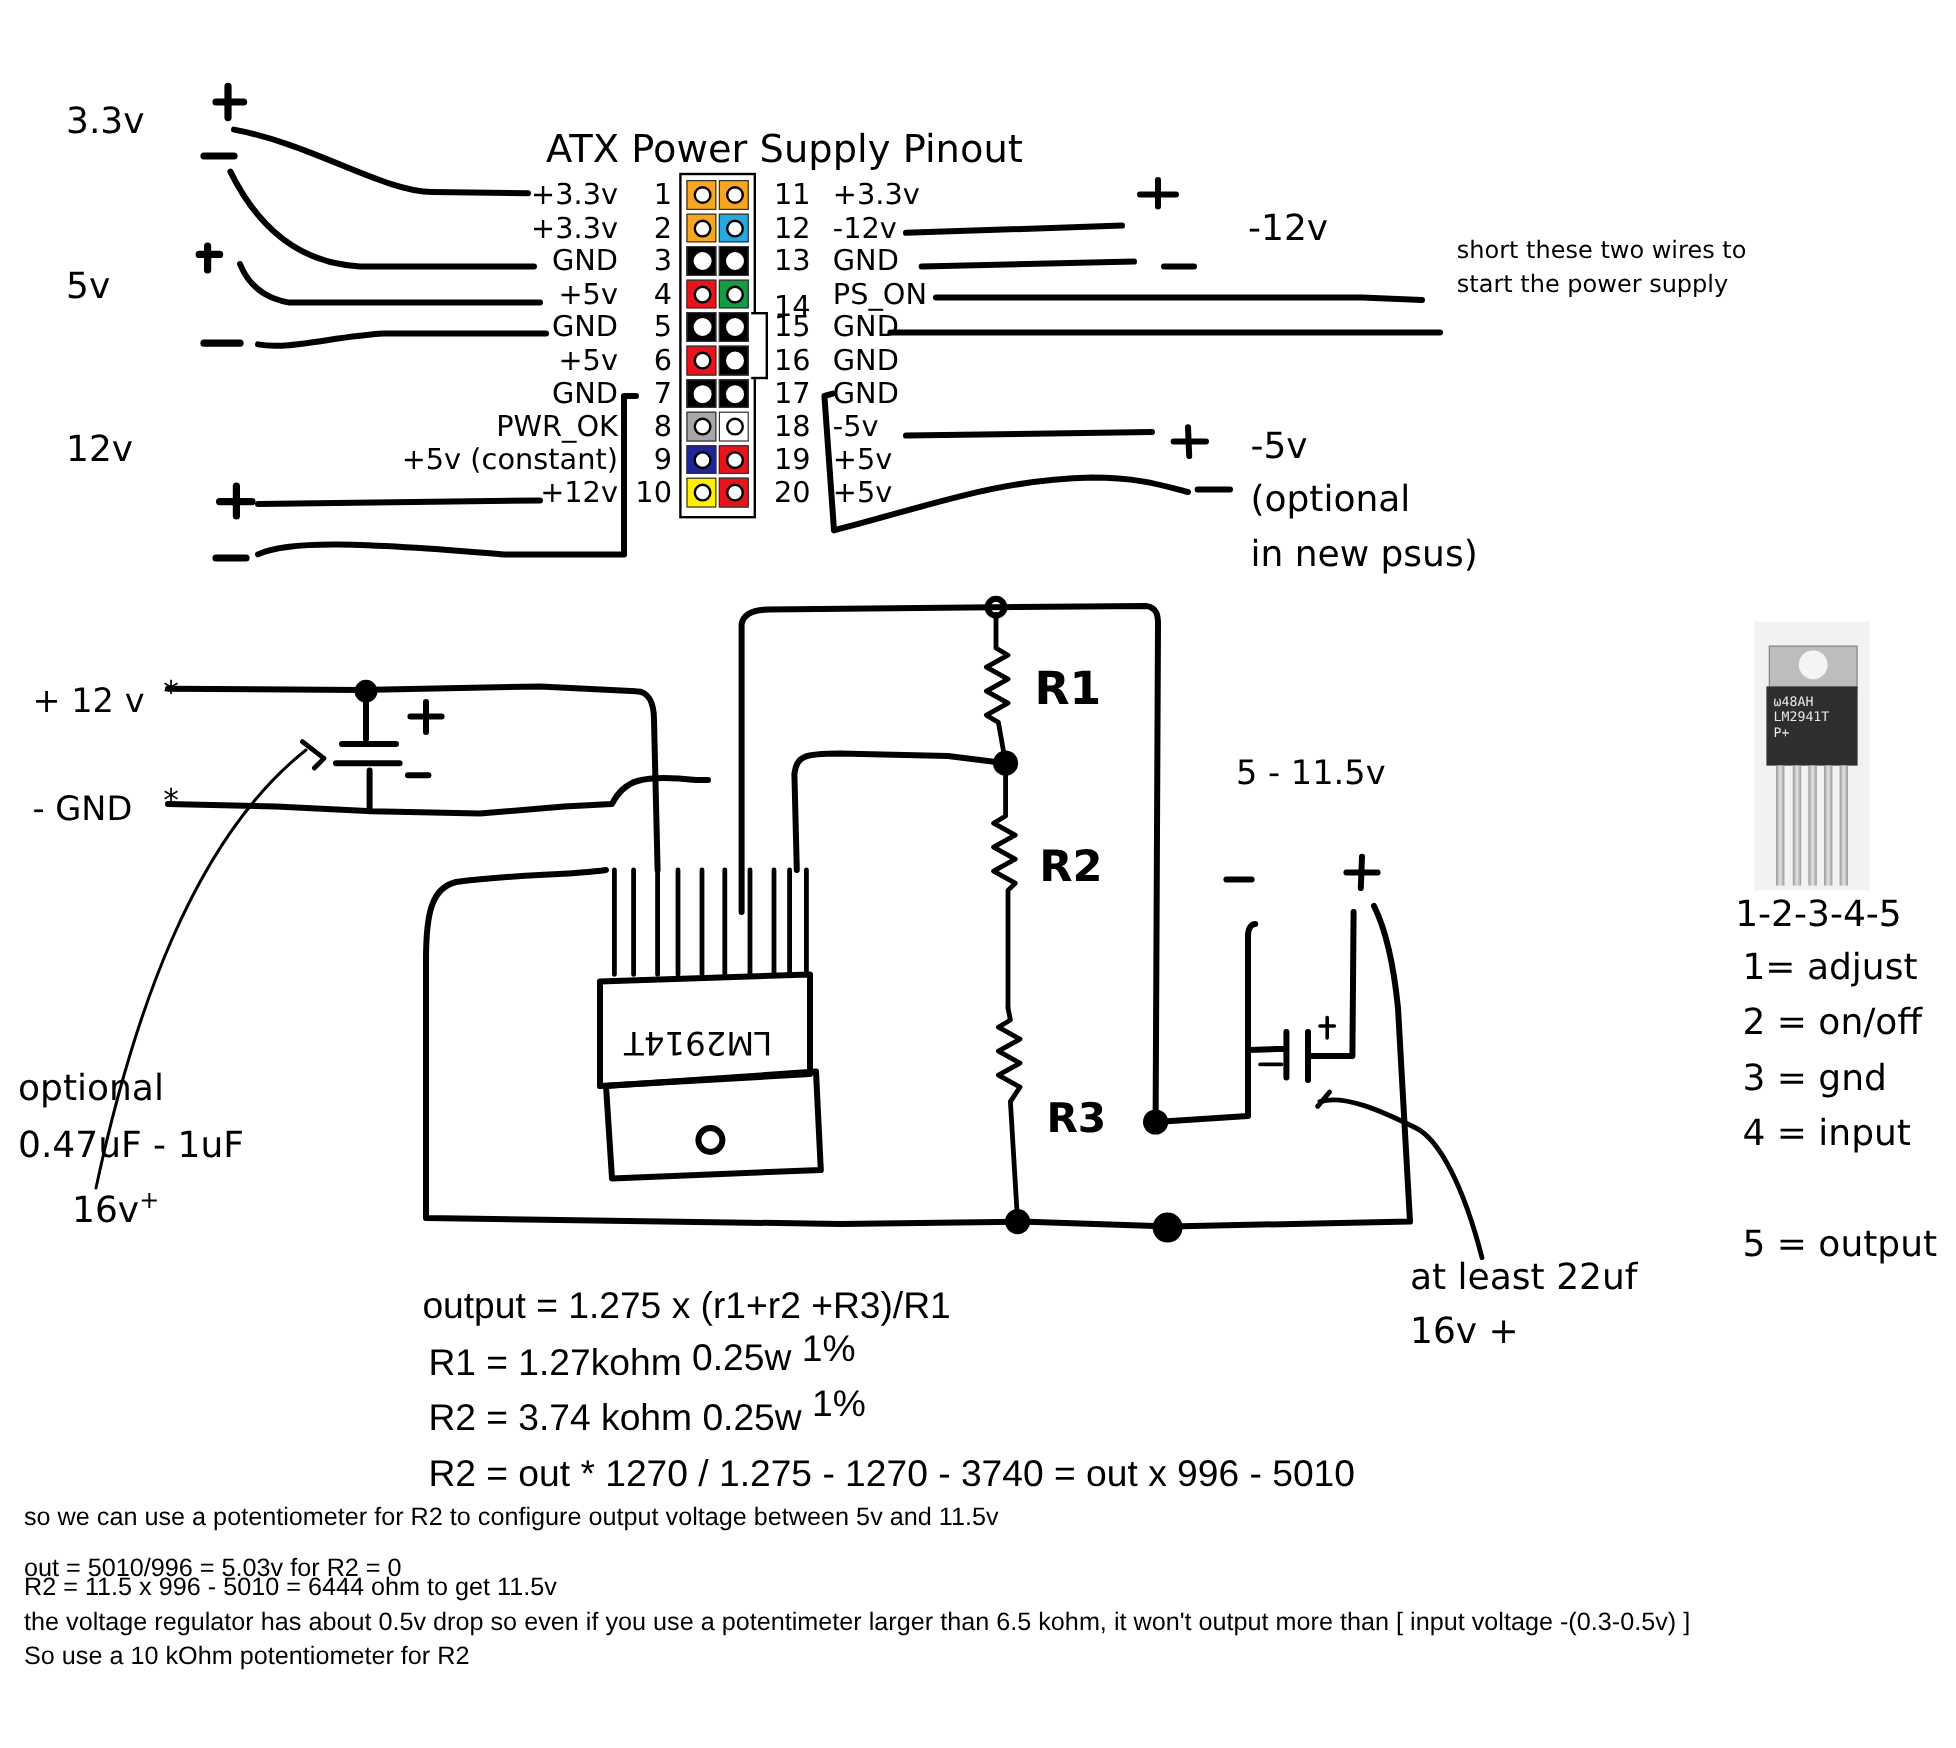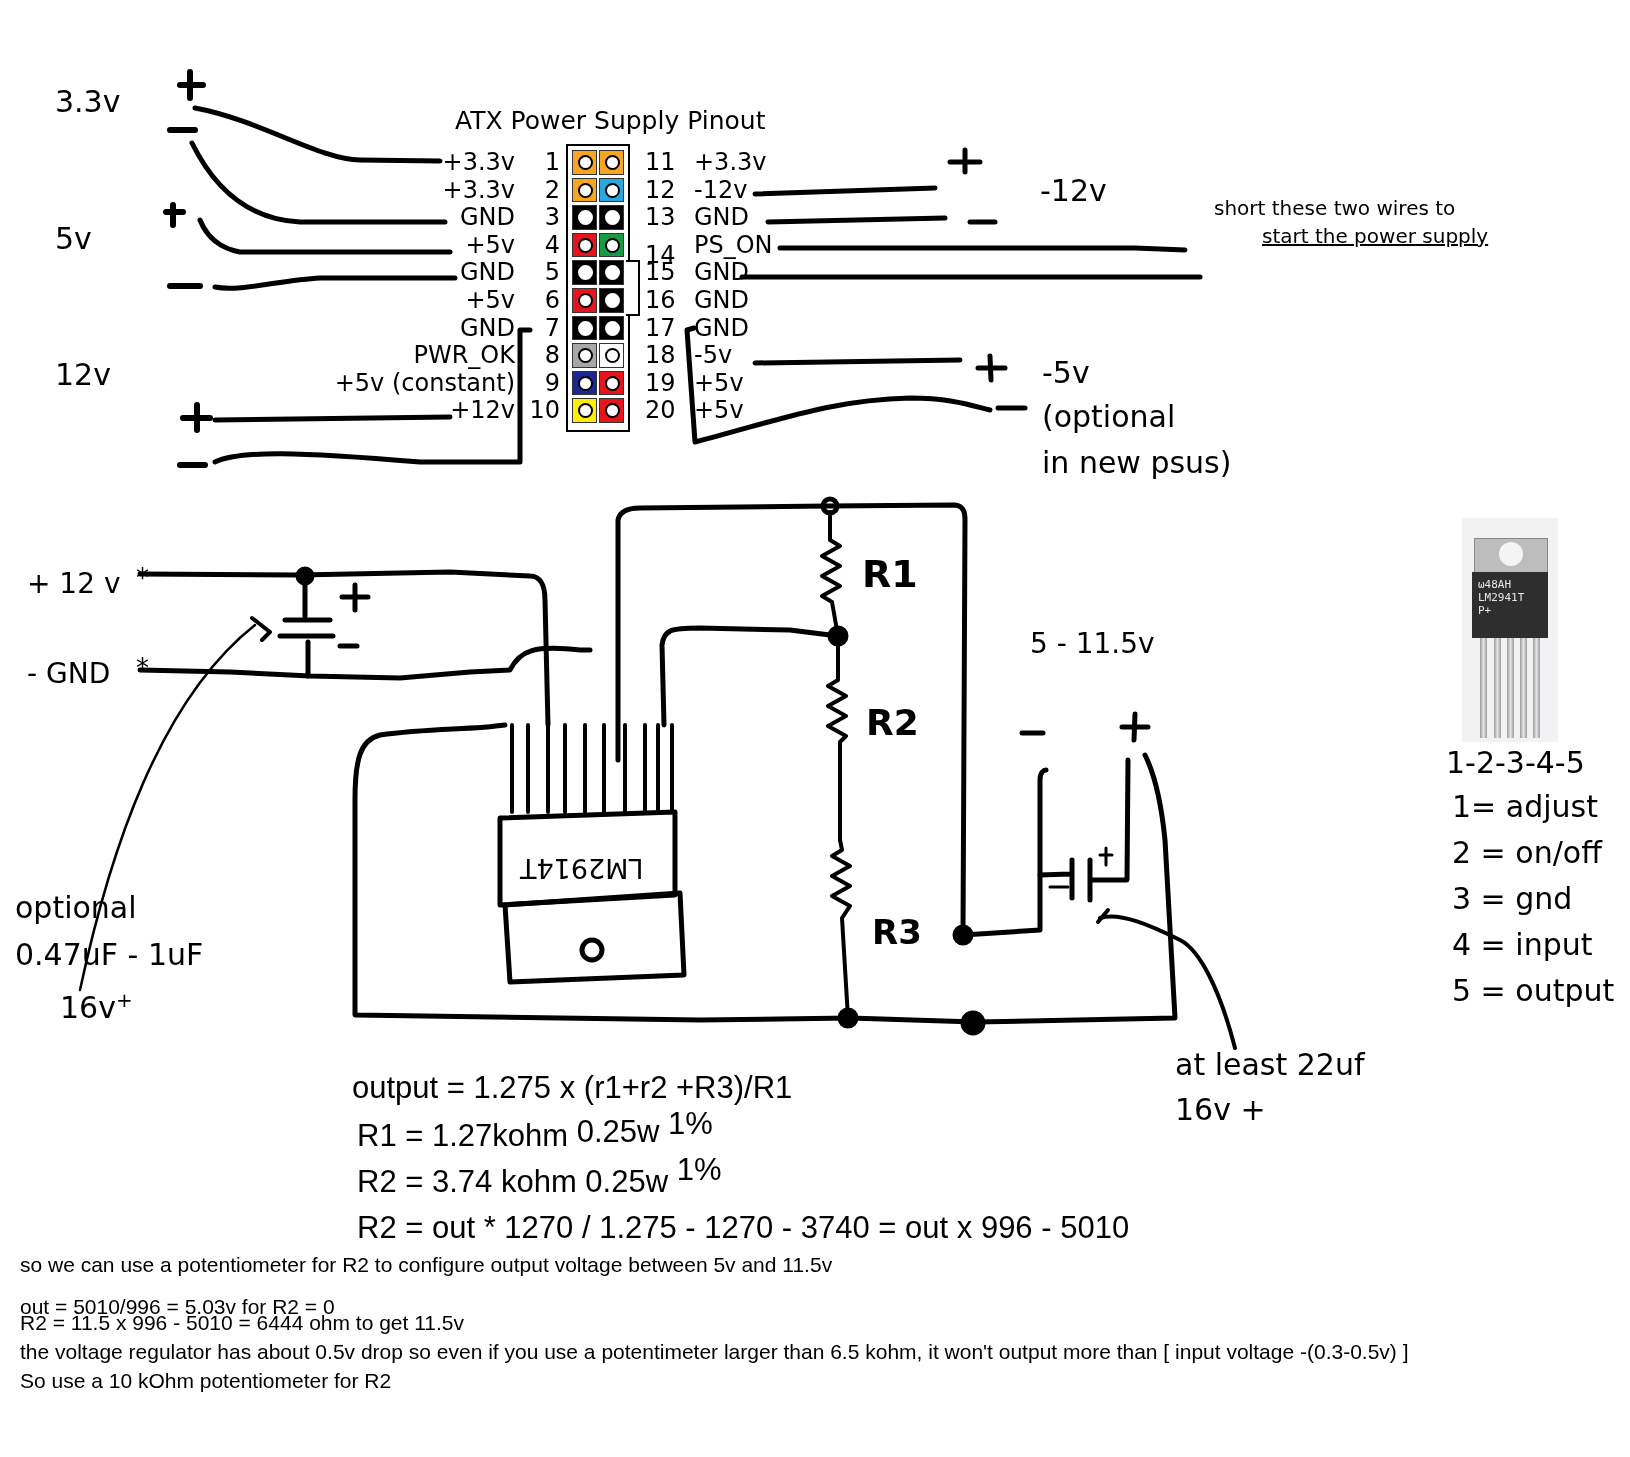--- a/index.html
+++ b/index.html
@@ -93,21 +93,21 @@
   <circle cx="963" cy="935" r="8" fill="#000"></circle>
   <path d="M1040 875 L1070 874 M1072 860 L1072 898 M1090 860 L1090 900 M1092 880 L1127 880 L1128 760"></path>
   <path d="M1100 855 L1112 855 M1106 848 L1106 865" stroke-width="3"></path>
   <path d="M1050 887 L1068 887" stroke-width="3"></path>
   <path d="M1235 1048 C1220 990 1200 950 1180 940 C1150 925 1120 912 1100 918" stroke-width="4"></path>
   <path d="M1098 922 L1108 910" stroke-width="4"></path>
   <path d="M1022 733 L1043 733" stroke-width="5"></path>
   <path d="M1122 727 L1148 727 M1135 714 L1134 740" stroke-width="5"></path>
 </svg>
 
-<div class="t" style="left:455px;top:108px;font-size:25px;">ATX Power Supply Pinout</div>
+<div class="t" style="left:455px;top:108px;font-size:32px;">ATX Power Supply Pinout</div>
 
 <div class="connector" id="connector">
     <div class="cell" style="left: 4px; top: 4px; background: rgb(246, 166, 35);">
       <div class="hole" style="background: rgb(255, 255, 255);"></div>
     </div>
     <div class="cell" style="left: 4px; top: 31.6px; background: rgb(246, 166, 35);">
       <div class="hole" style="background: rgb(255, 255, 255);"></div>
     </div>
     <div class="cell" style="left: 4px; top: 59.2px; background: rgb(0, 0, 0);">
       <div class="hole" style="background: rgb(255, 255, 255); border-color: rgb(255, 255, 255);"></div>
@@ -213,21 +213,21 @@
 
 <div class="t big" style="left:55px;top:87px;">3.3v</div>
 <div class="t big" style="left:55px;top:224px;">5v</div>
 <div class="t big" style="left:55px;top:360px;">12v</div>
 <div class="t big" style="left:1040px;top:176px;">-12v</div>
 <div class="t big" style="left:1042px;top:358px;">-5v</div>
 <div class="t big" style="left:1042px;top:402px;">(optional</div>
 <div class="t big" style="left:1042px;top:448px;">in new psus)</div>
 
 <div class="t small" style="left:1214px;top:198px;">short these two wires to</div>
-<div class="t small" style="left:1262px;top:226px;text-decoration:underline;">start the power supply</div>
+<div class="t small" style="left:1214px;top:226px;">start the power supply</div>
 
 <div class="t med" style="left:27px;top:570px;font-size:28px;">+ 12 v</div>
 <div class="t med" style="left:136px;top:565px;">*</div>
 <div class="t med" style="left:27px;top:660px;font-size:28px;">- GND</div>
 <div class="t med" style="left:136px;top:655px;">*</div>
 
 <div class="t big" style="left:15px;top:893px;">optional</div>
 <div class="t big" style="left:15px;top:940px;">0.47uF - 1uF</div>
 <div class="t big" style="left:60px;top:990px;">
   <span>16v</span><sup style="font-size:20px;">+</sup>
@@ -258,21 +258,21 @@
   <div class="chip-leg" style="left:45px"></div>
   <div class="chip-leg" style="left:58px"></div>
   <div class="chip-leg" style="left:71px"></div>
 </div>
 
 <div class="t big" style="left:1446px;top:748px;">1-2-3-4-5</div>
 <div class="t big" style="left:1452px;top:792px;">1= adjust</div>
 <div class="t big" style="left:1452px;top:838px;">2 = on/off</div>
 <div class="t big" style="left:1452px;top:884px;">3 = gnd</div>
 <div class="t big" style="left:1452px;top:930px;">4 = input</div>
-<div class="t big" style="left:1452px;top:976px;">5 = output</div>
+<div class="t big" style="left:1452px;top:1023px;">5 = output</div>
 
 <div class="t formula" style="left:352px;top:1072px;">output = 1.275 x (r1+r2 +R3)/R1</div>
 <div class="t formula" style="left:357px;top:1120px;">
   <span>R1 = 1.27kohm</span>
   <span style="position:relative;top:-4px;">0.25w</span>
   <span style="position:relative;top:-12px;">1%</span>
 </div>
 <div class="t formula" style="left:357px;top:1166px;">
   <span>R2 =  3.74 kohm 0.25w</span>
   <span style="position:relative;top:-12px;">1%</span>

